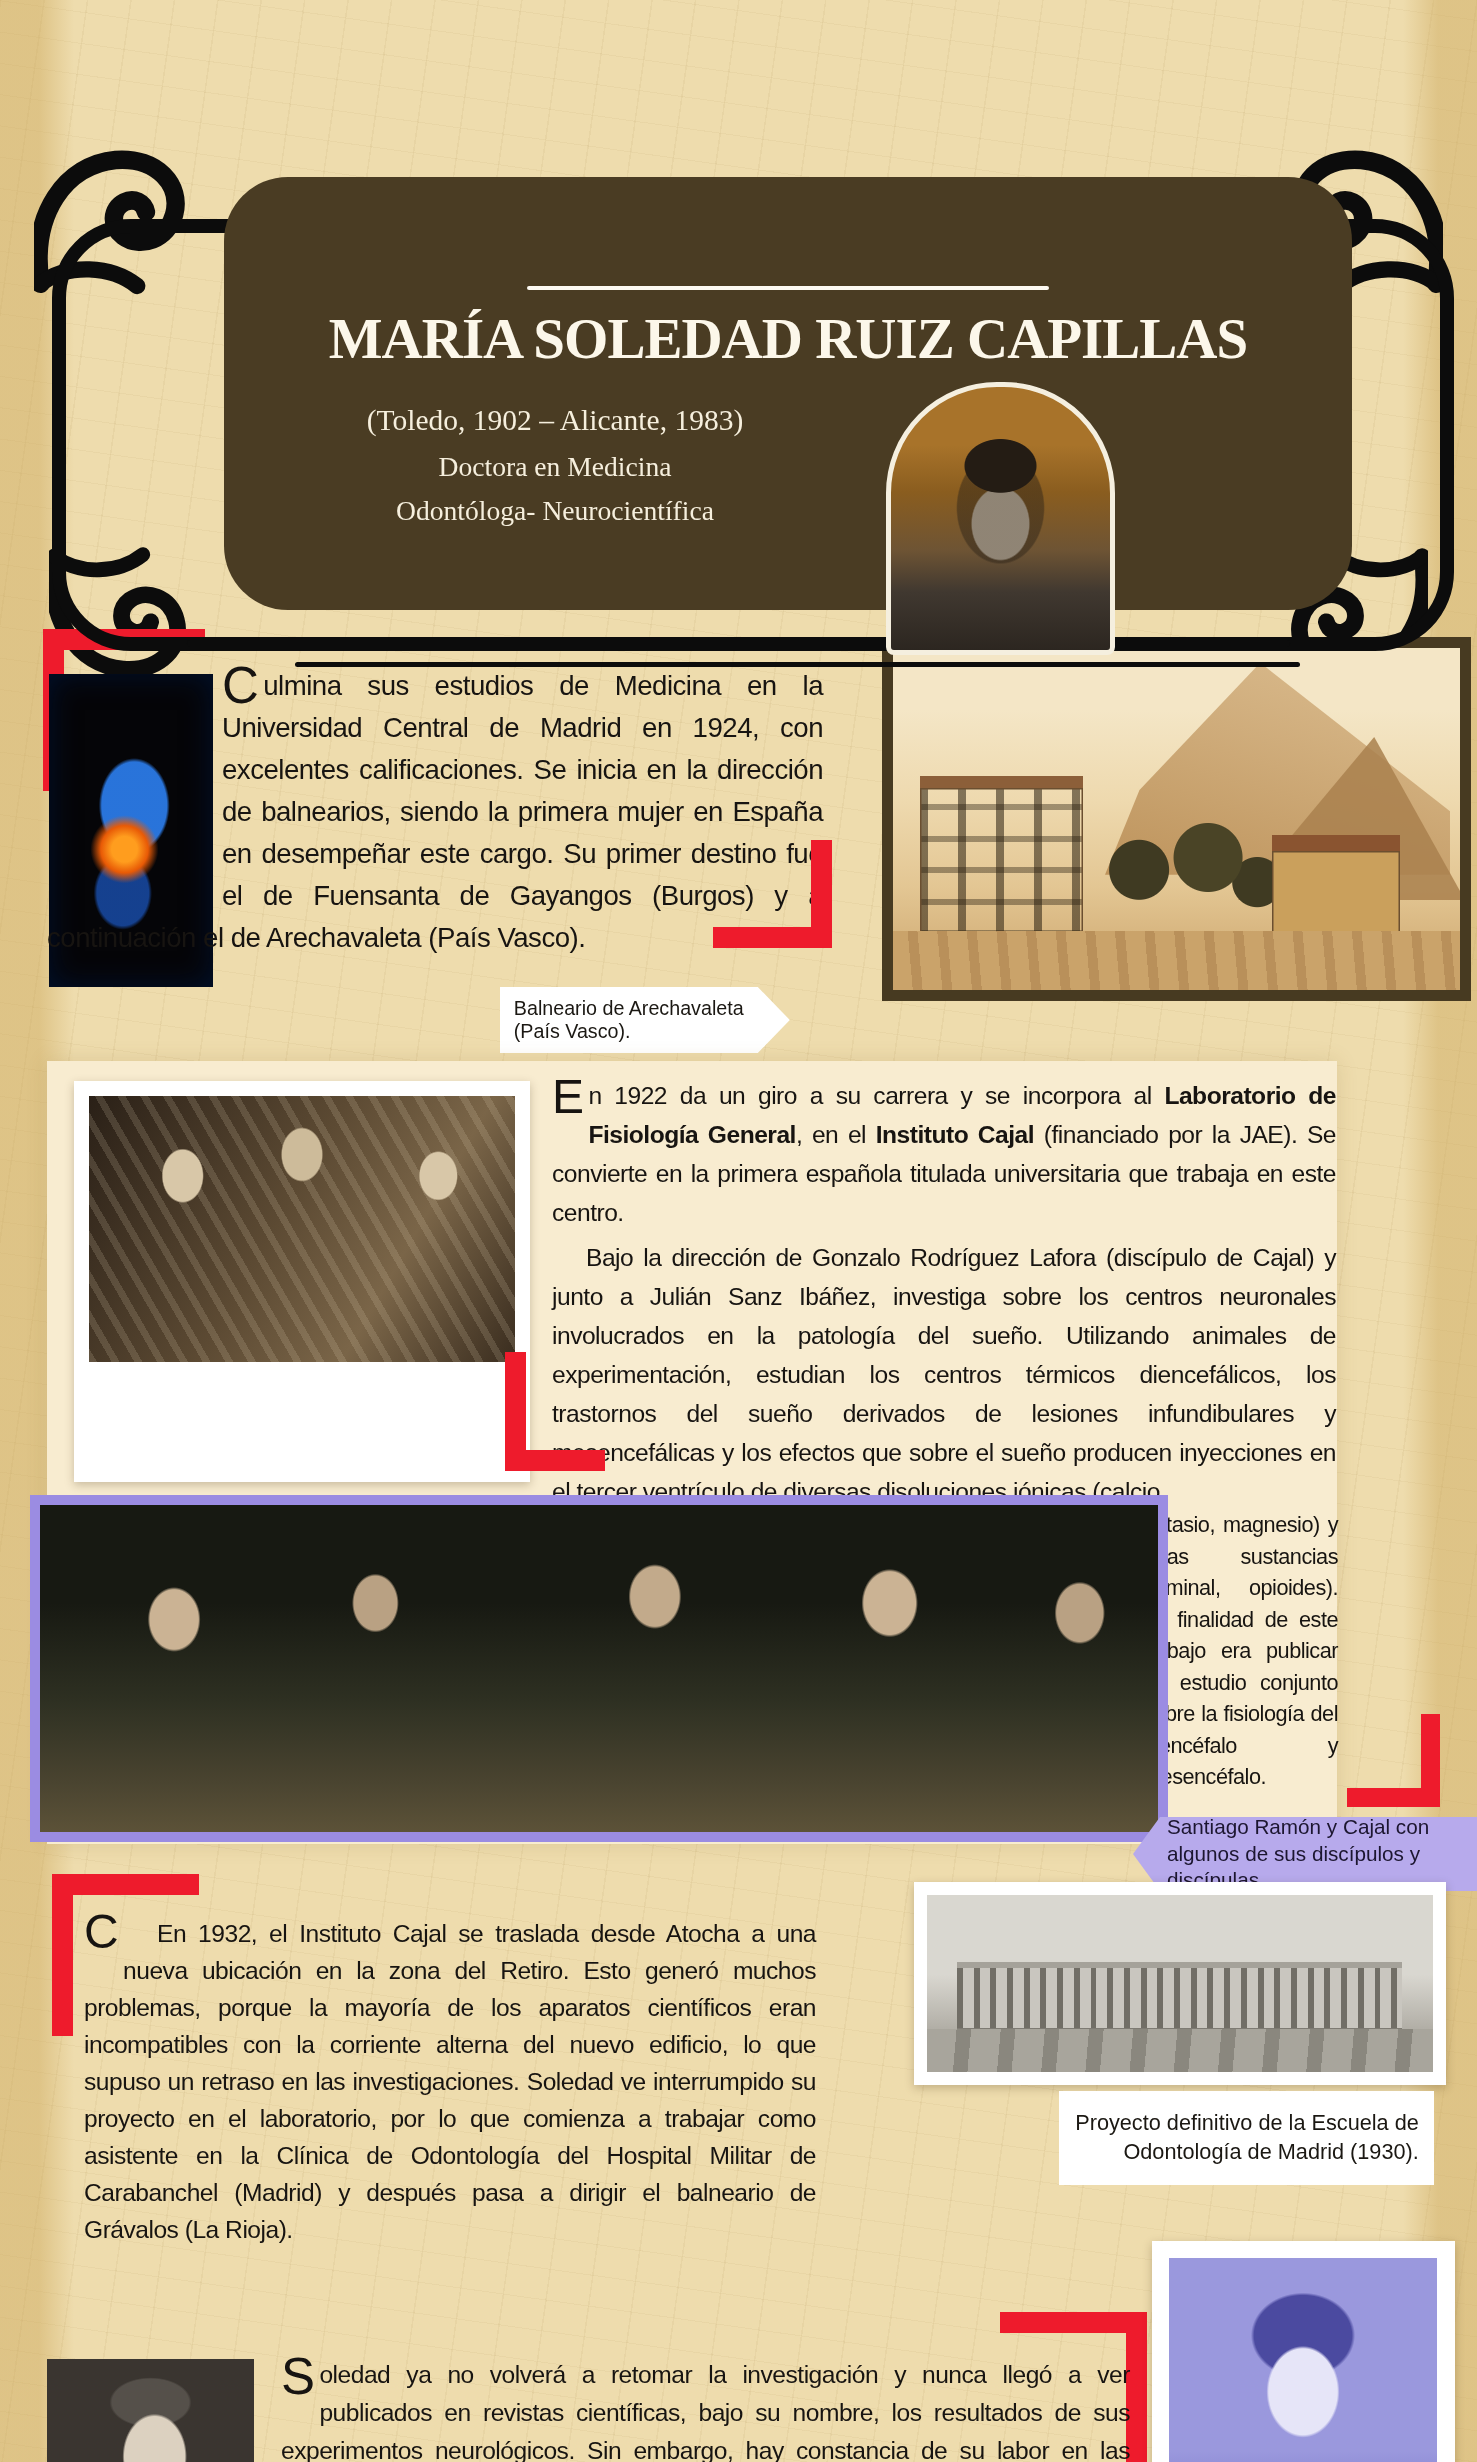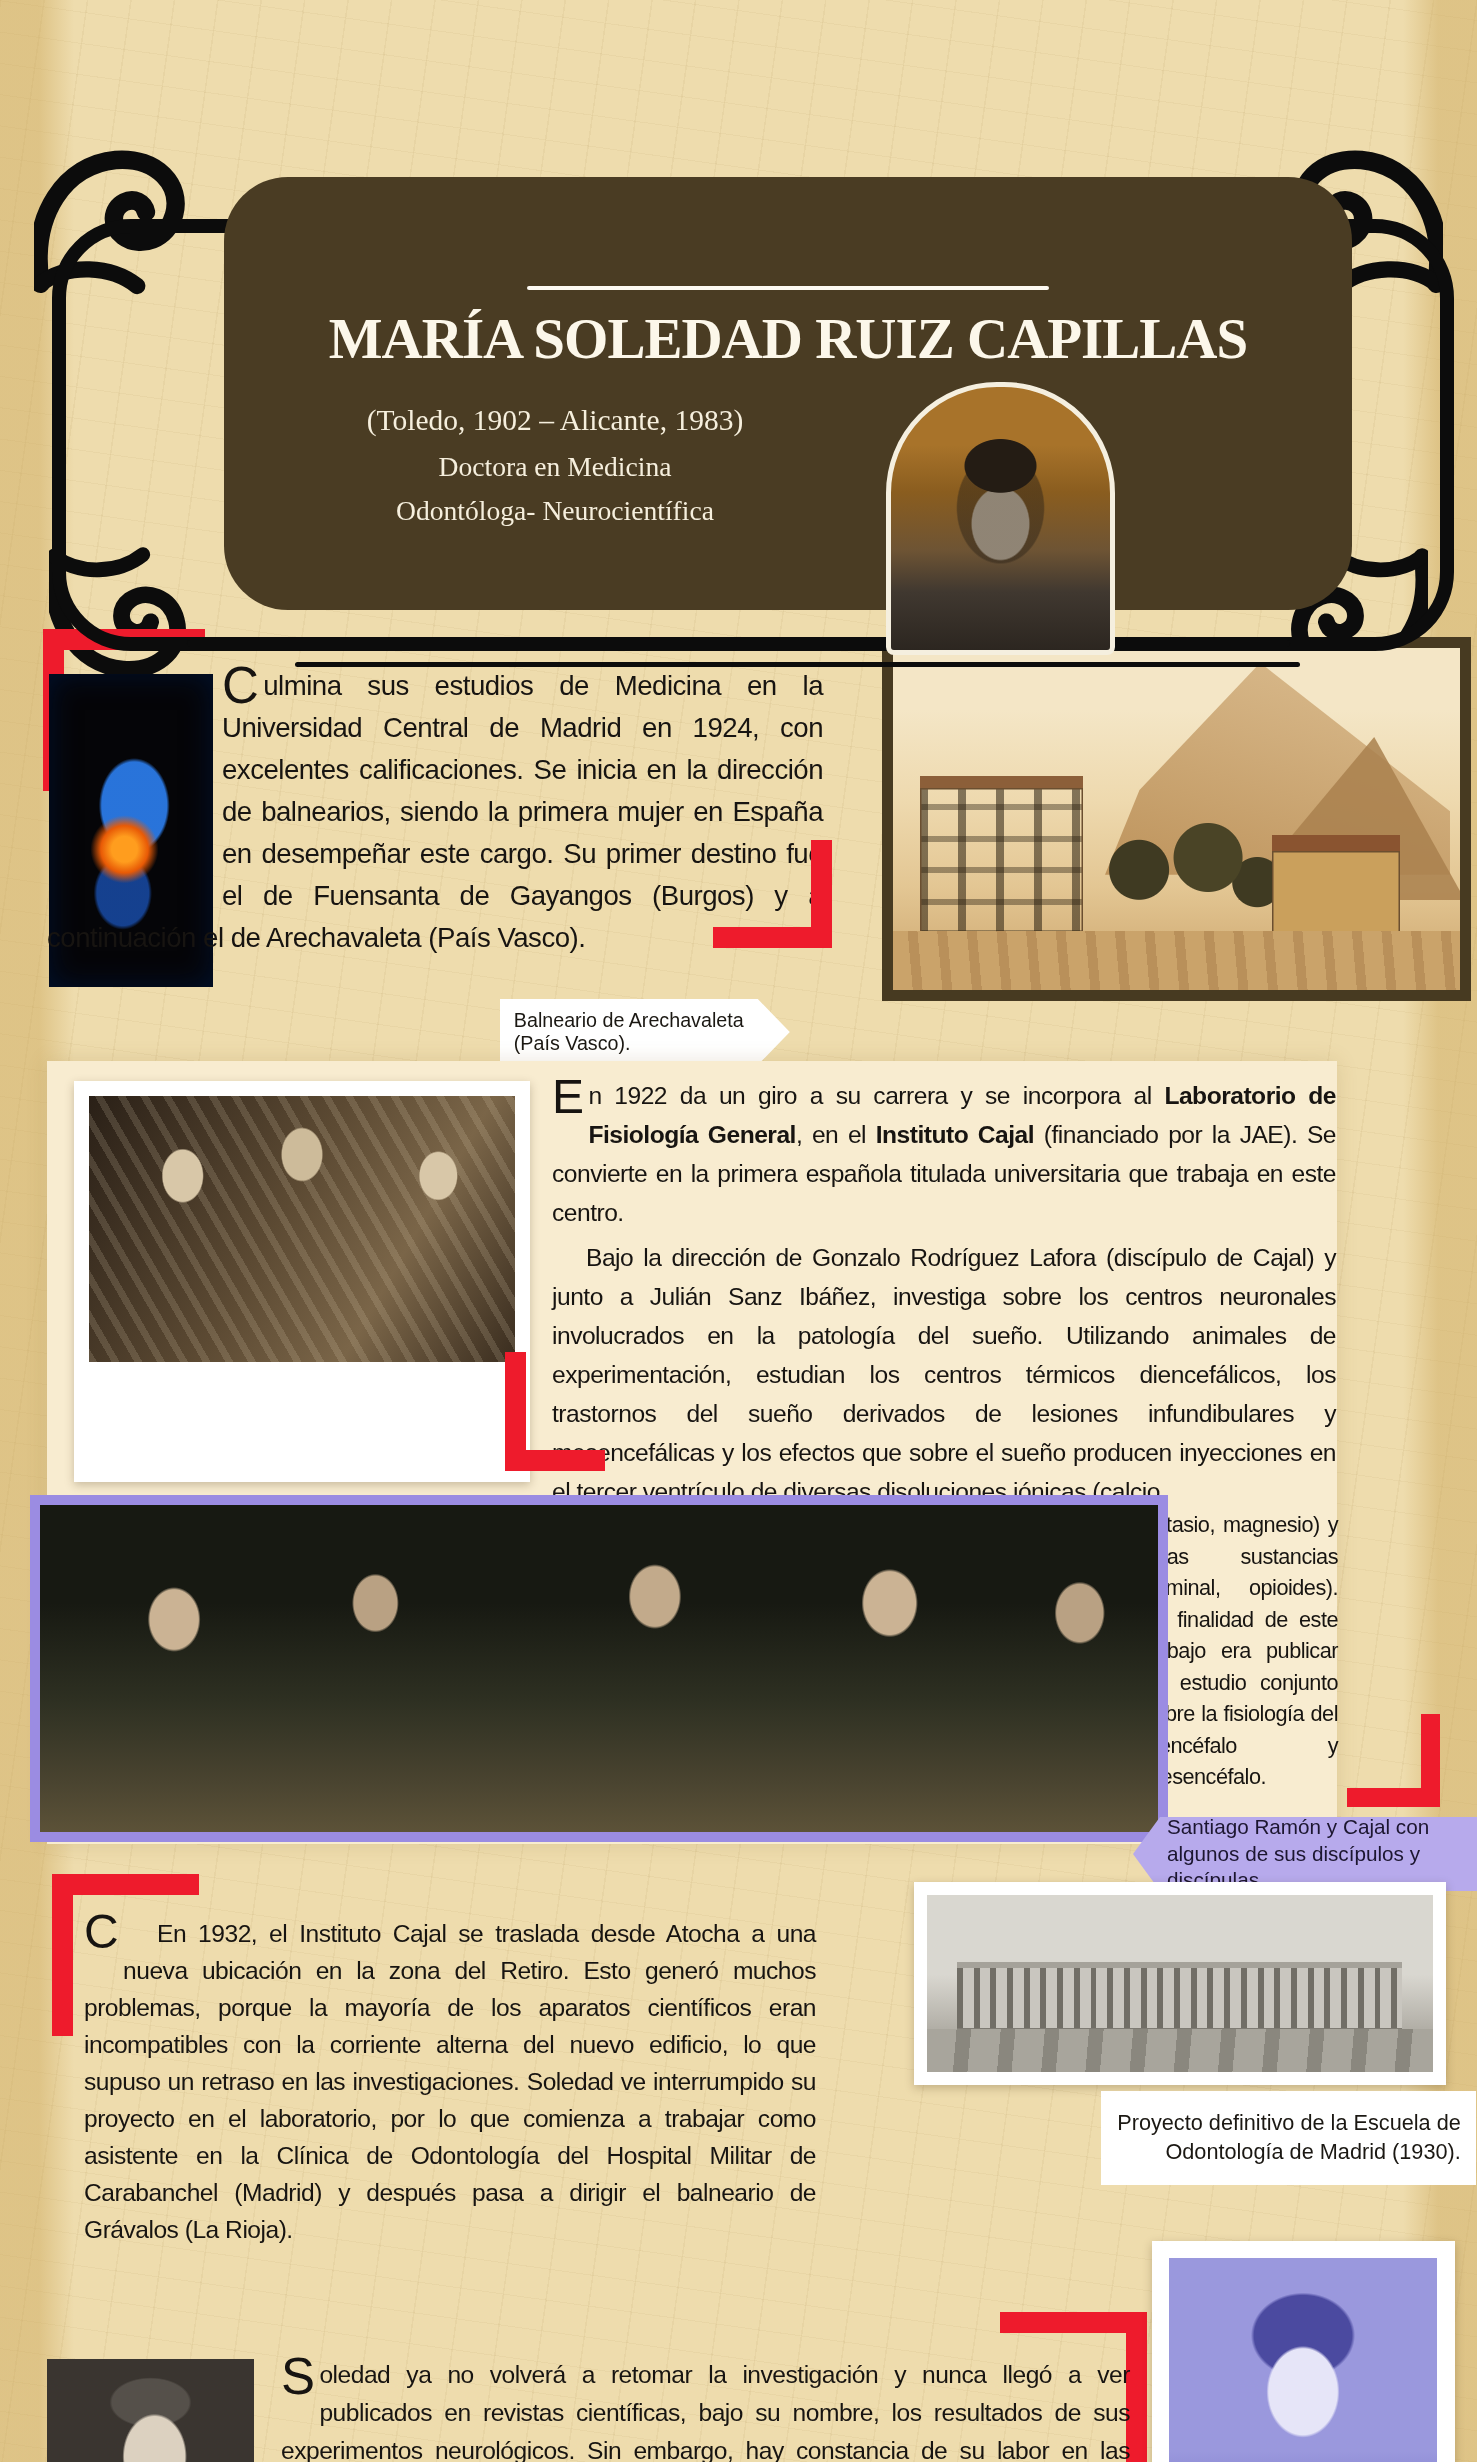--- a/index.html
+++ b/index.html
@@ -74,21 +74,21 @@
       radial-gradient(ellipse 52px 69px at 52% 36%, #dcd1c0 0 58%, rgba(220,209,192,0) 62%),
       radial-gradient(ellipse 64px 39px at 50% 16%, #55504a 0 60%, rgba(85,80,74,0) 64%),
       linear-gradient(180deg,#3a3530 0 55%, #211d1a 80%, #15120f);}
   .art-soledad{background:
       radial-gradient(ellipse 59px 74px at 50% 38%, #e6e5f8 0 58%, rgba(230,229,248,0) 62%),
       radial-gradient(ellipse 84px 69px at 50% 22%, #4b4aa0 0 58%, rgba(75,74,160,0) 62%),
       linear-gradient(180deg,#9a98dd 0 55%, #6c6abe 80%, #504ea2);}
   
   .s2panel{position:absolute;left:47px;top:1061px;width:1290px;height:783px;background:#f8ecd0;box-shadow:0 0 19.7px rgba(120,90,30,.15);}
   
-  .arrow-r{clip-path:polygon(0 0, calc(100% - 32px) 0, 100% 50%, calc(100% - 32px) 100%, 0 100%);margin-top:12px;}
+  .arrow-r{clip-path:polygon(0 0, calc(100% - 32px) 0, 100% 50%, calc(100% - 32px) 100%, 0 100%);}
   .arrow-l{clip-path:polygon(27px 0, 100% 0, 100% 100%, 27px 100%, 0 50%);}
 </style>
 </head>
 <body>
 
 <div class="poster">
 
   <svg width="0" height="0" style="position:absolute">
       <defs>
     <g id="curl">
@@ -168,21 +168,21 @@
     <span class="sp-r" style="width:520px;height:283px"></span>
     <p><span class="dropcap" style="font-size:48px">C</span></p>
     <p style="margin-top:3.9px;text-indent:34px">En 1932, el Instituto Cajal se traslada desde Atocha a una nueva ubicación en la zona del Retiro. Esto generó muchos problemas, porque la mayoría de los aparatos científicos eran incompatibles con la corriente alterna del nuevo edificio, lo que supuso un retraso en las investigaciones. Soledad ve interrumpido su proyecto en el laboratorio, por lo que comienza a trabajar como asistente en la Clínica de Odontología del Hospital Militar de Carabanchel (Madrid) y después pasa a dirigir el balneario de Grávalos (La Rioja).</p>
   </div>
   <div class="polaroid" style="left:914px;top:1882px;width:532px;height:203px">
     <div class="photo art-odo" style="left:12.8px;top:12.8px;width:506px;height:177px">
       <div class="odo-bld"></div>
       <div class="odo-gdn"></div>
     </div>
   </div>
-  <div class="cap-box" style="left:1101px;top:2091px;width:345px;height:94px;justify-content:flex-end;text-align:right;padding:0 14.8px;font-size:21.7px;line-height:28.6px">
+  <div class="cap-box" style="left:1059px;top:2091px;width:345px;height:94px;justify-content:flex-end;text-align:right;padding:0 14.8px;font-size:21.7px;line-height:28.6px">
     <span>Proyecto definitivo de la Escuela de Odontología de Madrid (1930).</span>
   </div>
 
   <div class="bracket" style="left:1000px;top:2312px;width:126px;height:161px;border-top-width:21.7px;border-right-width:21.7px"></div>
   <div class="art-lafora"></div>
   <div class="abs body-txt" style="left:47px;top:2356px;width:1083px;z-index:4">
     <span class="sp-l" style="width:234px;height:271px"></span>
     <p style="line-height:38px"><span class="dropcap">S</span><span>oledad ya no volverá a retomar la investigación y nunca llegó a ver publicados en revistas científicas, bajo su nombre, los resultados de sus experimentos neurológicos. Sin embargo, hay constancia de su labor en las memorias de la JAE correspondientes a esos años y en el discurso de entrada del Dr. Lafora en la Academia Nacional de Medicina, que versó sobre los estudios de la patología del sueño que dirigió en su laboratorio.</span></p>
 
   </div>

